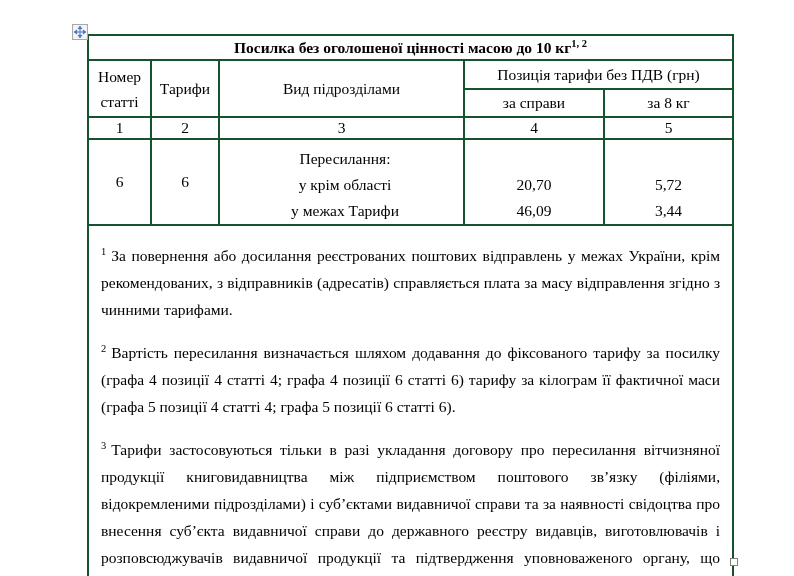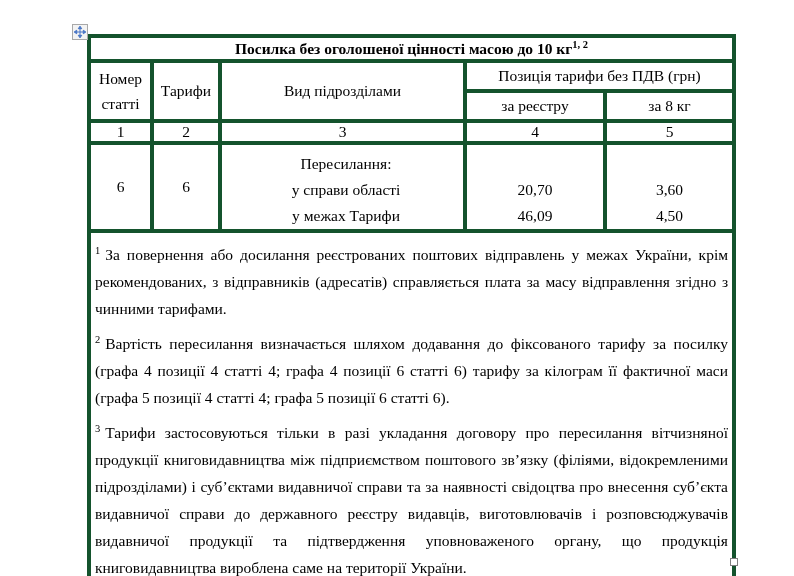--- a/index.html
+++ b/index.html
@@ -35,21 +35,21 @@
 
   
   table.tariff {
     position: absolute; left: 87px; top: 34px;
     width: 645px;
     border-collapse: collapse;
     table-layout: fixed;
     border: 2px solid #000;
   }
   table.tariff td {
-    border: 4px solid #14532d;
+    border: 2px solid #14532d;
     padding: 0;
     font-size: 15.5px;
     text-align: center;
     vertical-align: middle;
     overflow: hidden;
   }
   col.c1 { width: 63px; }
   col.c2 { width: 68px; }
   col.c3 { width: 245px; }
   col.c4 { width: 140px; }
@@ -71,21 +71,21 @@
   td.type-cell { text-align: center; padding-left: 7px !important; }
   .line { height: 26px; line-height: 26px; white-space: nowrap; }
 
   td.foot-cell {
     height: 335px;
     vertical-align: top;
     text-align: justify;
     padding: 3px 9px 0 9px;
   }
   td.foot-cell p {
-    margin: 4px;
+    margin: 12px;
     font-size: 15.5px;
     line-height: 27px;
     text-align: justify;
   }
   td.foot-cell sup {
     font-size: 10.5px;
     margin-right: 5px;
   }
 </style>
 </head>
@@ -122,49 +122,49 @@
     </td>
   </tr>
 
   <tr class="r-head1">
     <td rowspan="2" class="hdr-wrap">Номер статті</td>
     <td rowspan="2" class="hdr">Тарифи</td>
     <td rowspan="2" class="hdr">Вид підрозділами</td>
     <td colspan="2" class="hdr">Позиція тарифи без ПДВ (грн)</td>
   </tr>
   <tr class="r-head2">
-    <td class="hdr">за реєстру</td>
+    <td class="hdr">за справи</td>
     <td class="hdr">за 8 кг</td>
   </tr>
 
   <tr class="r-nums">
     <td>1</td>
     <td>2</td>
     <td>3</td>
     <td>4</td>
     <td>5</td>
   </tr>
 
   <tr class="r-data">
     <td>6</td>
     <td>6</td>
     <td class="v-top type-cell">
       <div class="line">Пересилання:</div>
-      <div class="line">у справи області</div>
+      <div class="line">у крім області</div>
       <div class="line">у межах Тарифи</div>
     </td>
     <td class="v-top">
       <div class="line"></div>
       <div class="line">20,70</div>
       <div class="line">46,09</div>
     </td>
     <td class="v-top">
       <div class="line"></div>
-      <div class="line">3,60</div>
-      <div class="line">4,50</div>
+      <div class="line">5,72</div>
+      <div class="line">3,44</div>
     </td>
   </tr>
 
   <tr class="r-foot">
     <td colspan="5" class="foot-cell">
       <p><sup>1</sup><span>За повернення або досилання реєстрованих поштових відправлень у межах України, крім рекомендованих, з відправників (адресатів) справляється плата за масу відправлення згідно з чинними тарифами.</span></p>
       <p><sup>2</sup><span>Вартість пересилання визначається шляхом додавання до фіксованого тарифу за посилку (графа 4 позиції 4 статті 4; графа 4 позиції 6 статті 6) тарифу за кілограм її фактичної маси (графа 5 позиції 4 статті 4; графа 5 позиції 6 статті 6).</span></p>
       <p><sup>3</sup><span>Тарифи застосовуються тільки в разі укладання договору про пересилання вітчизняної продукції книговидавництва між підприємством поштового зв’язку (філіями, відокремленими підрозділами) і суб’єктами видавничої справи та за наявності свідоцтва про внесення суб’єкта видавничої справи до державного реєстру видавців, виготовлювачів і розповсюджувачів видавничої продукції та підтвердження уповноваженого органу, що продукція книговидавництва вироблена саме на території України.</span></p>
     </td>
   </tr>

